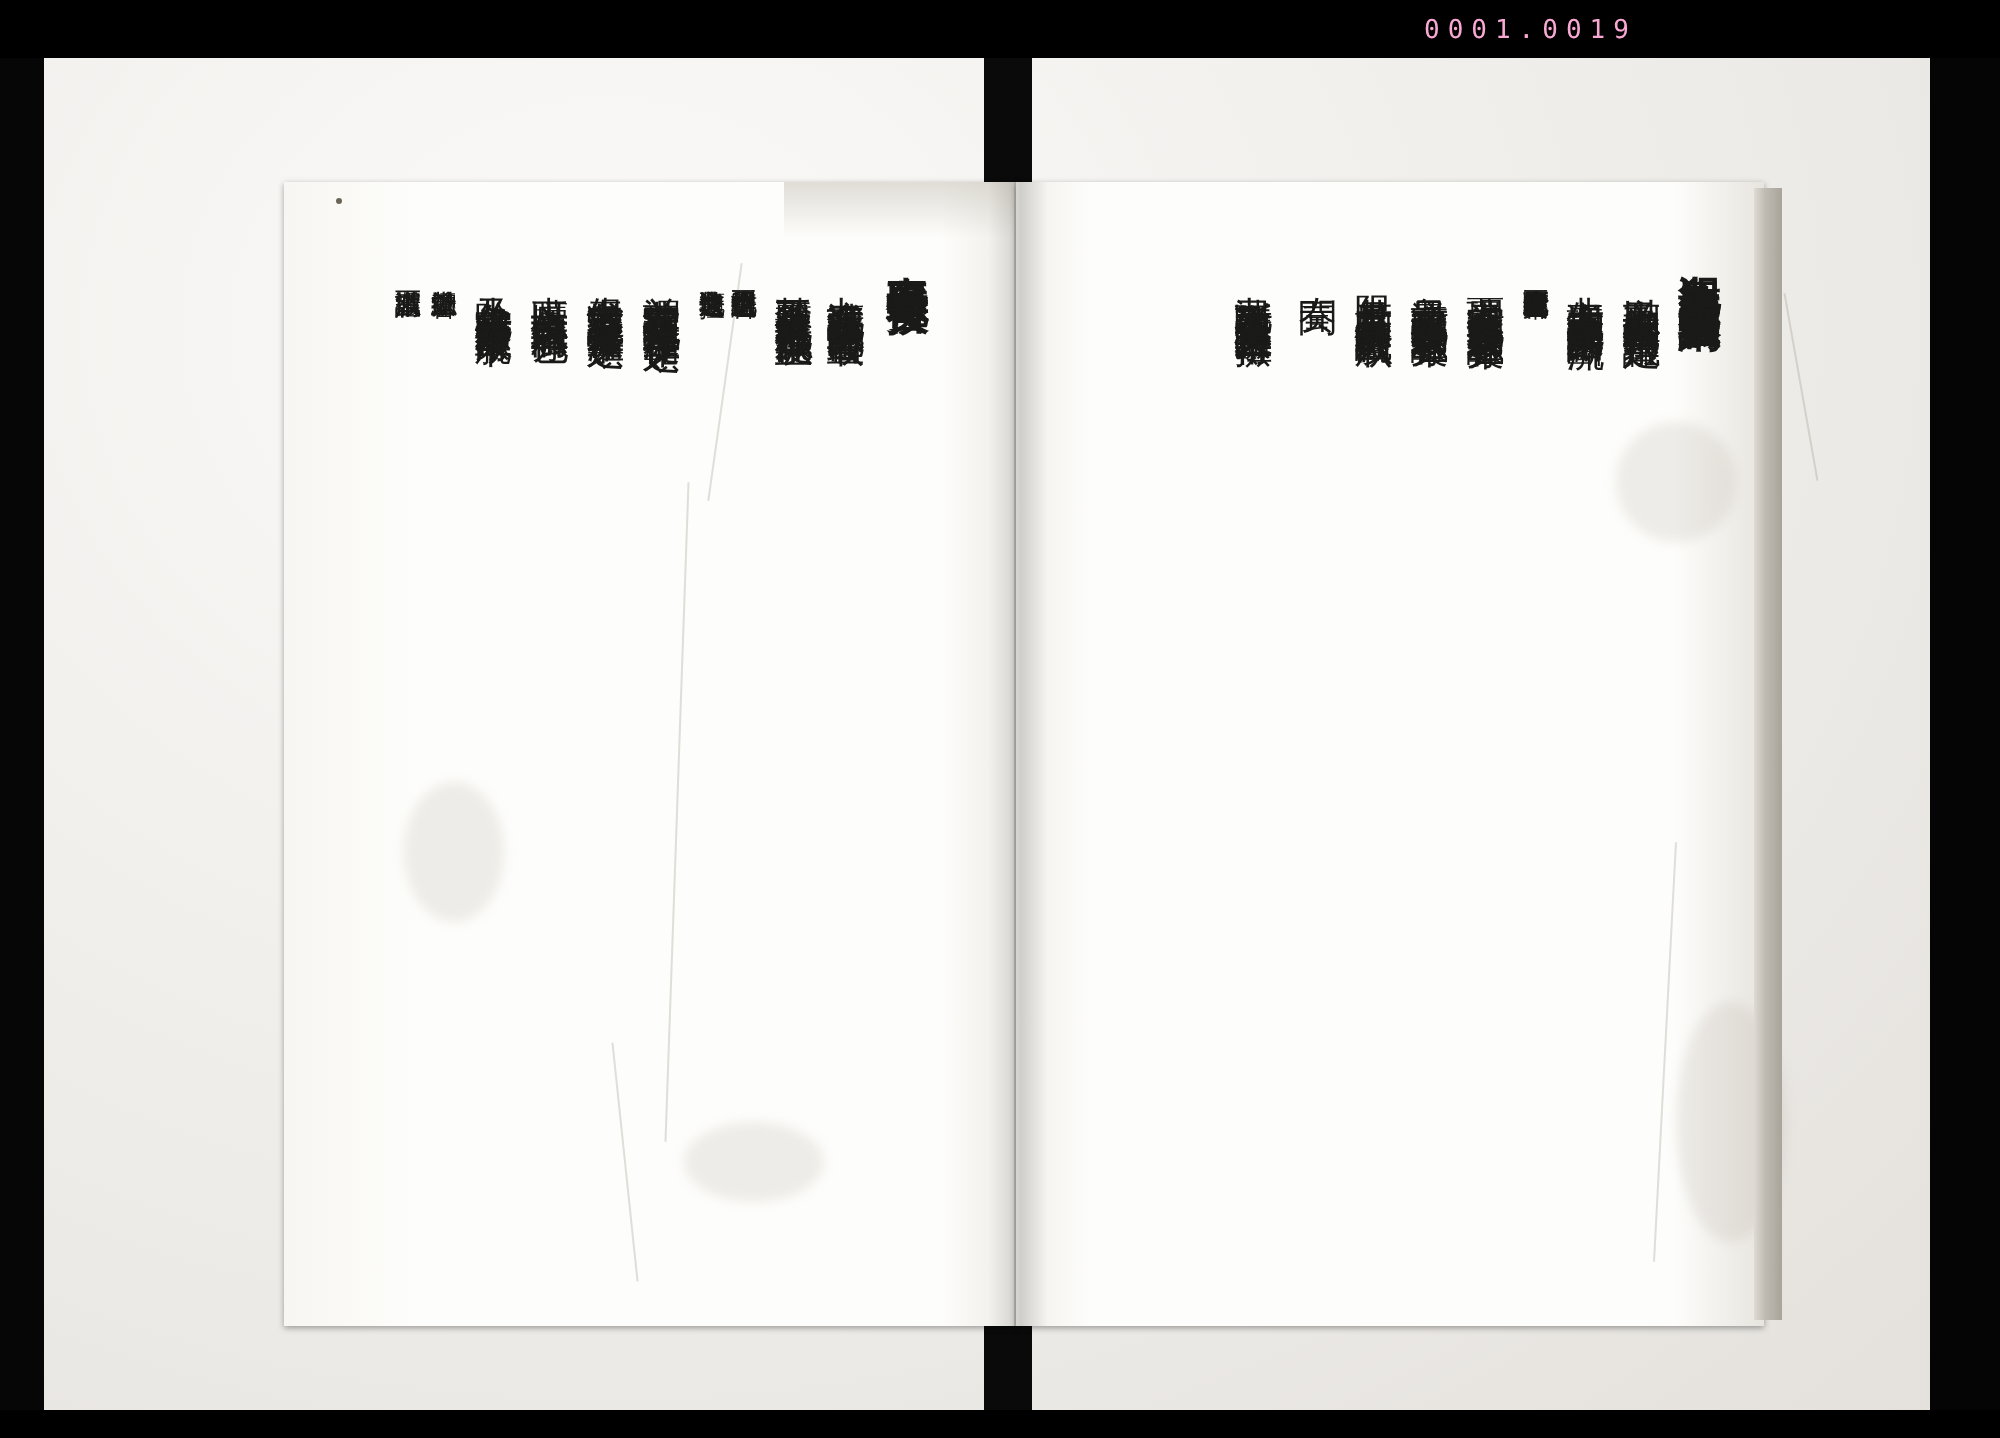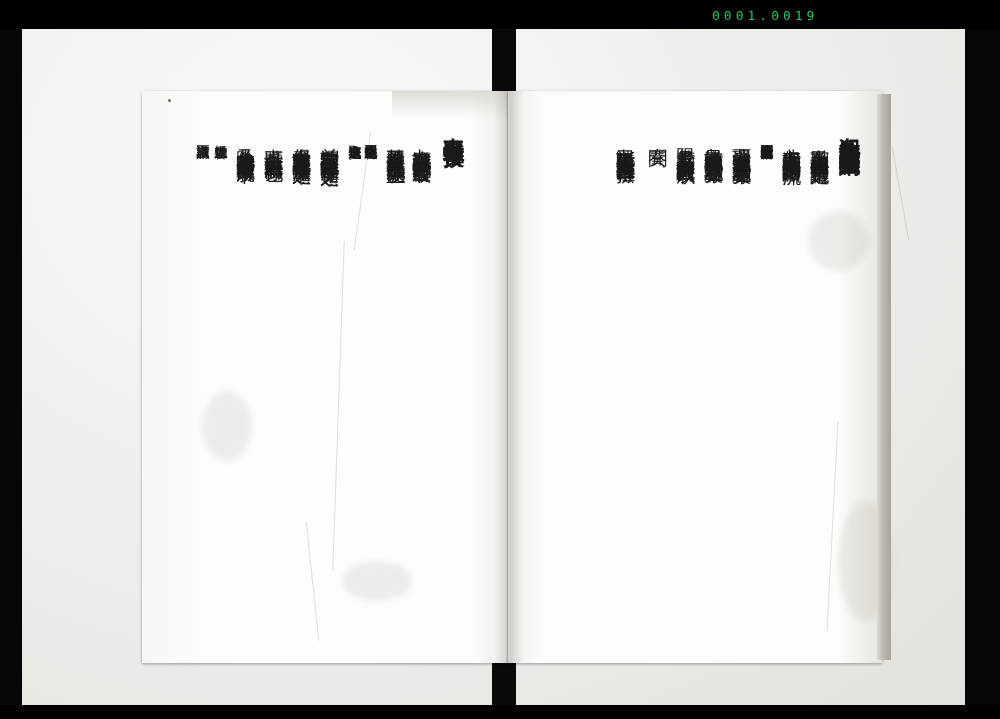--- a/index.html
+++ b/index.html
@@ -21,21 +21,21 @@
     background: #000000;
   }
 
   
   .frame-id {
     position: absolute;
     top: 8px;
     left: 712px;
     width: 120px;
     height: 16px;
-    color: #22c55e;
+    color: #f9a8d4;
     font-family: "DejaVu Sans Mono", monospace;
     font-size: 13px;
     letter-spacing: 4px;
     white-space: nowrap;
   }
 
   
   .film-edge-left {
     position: absolute;
     top: 29px;

